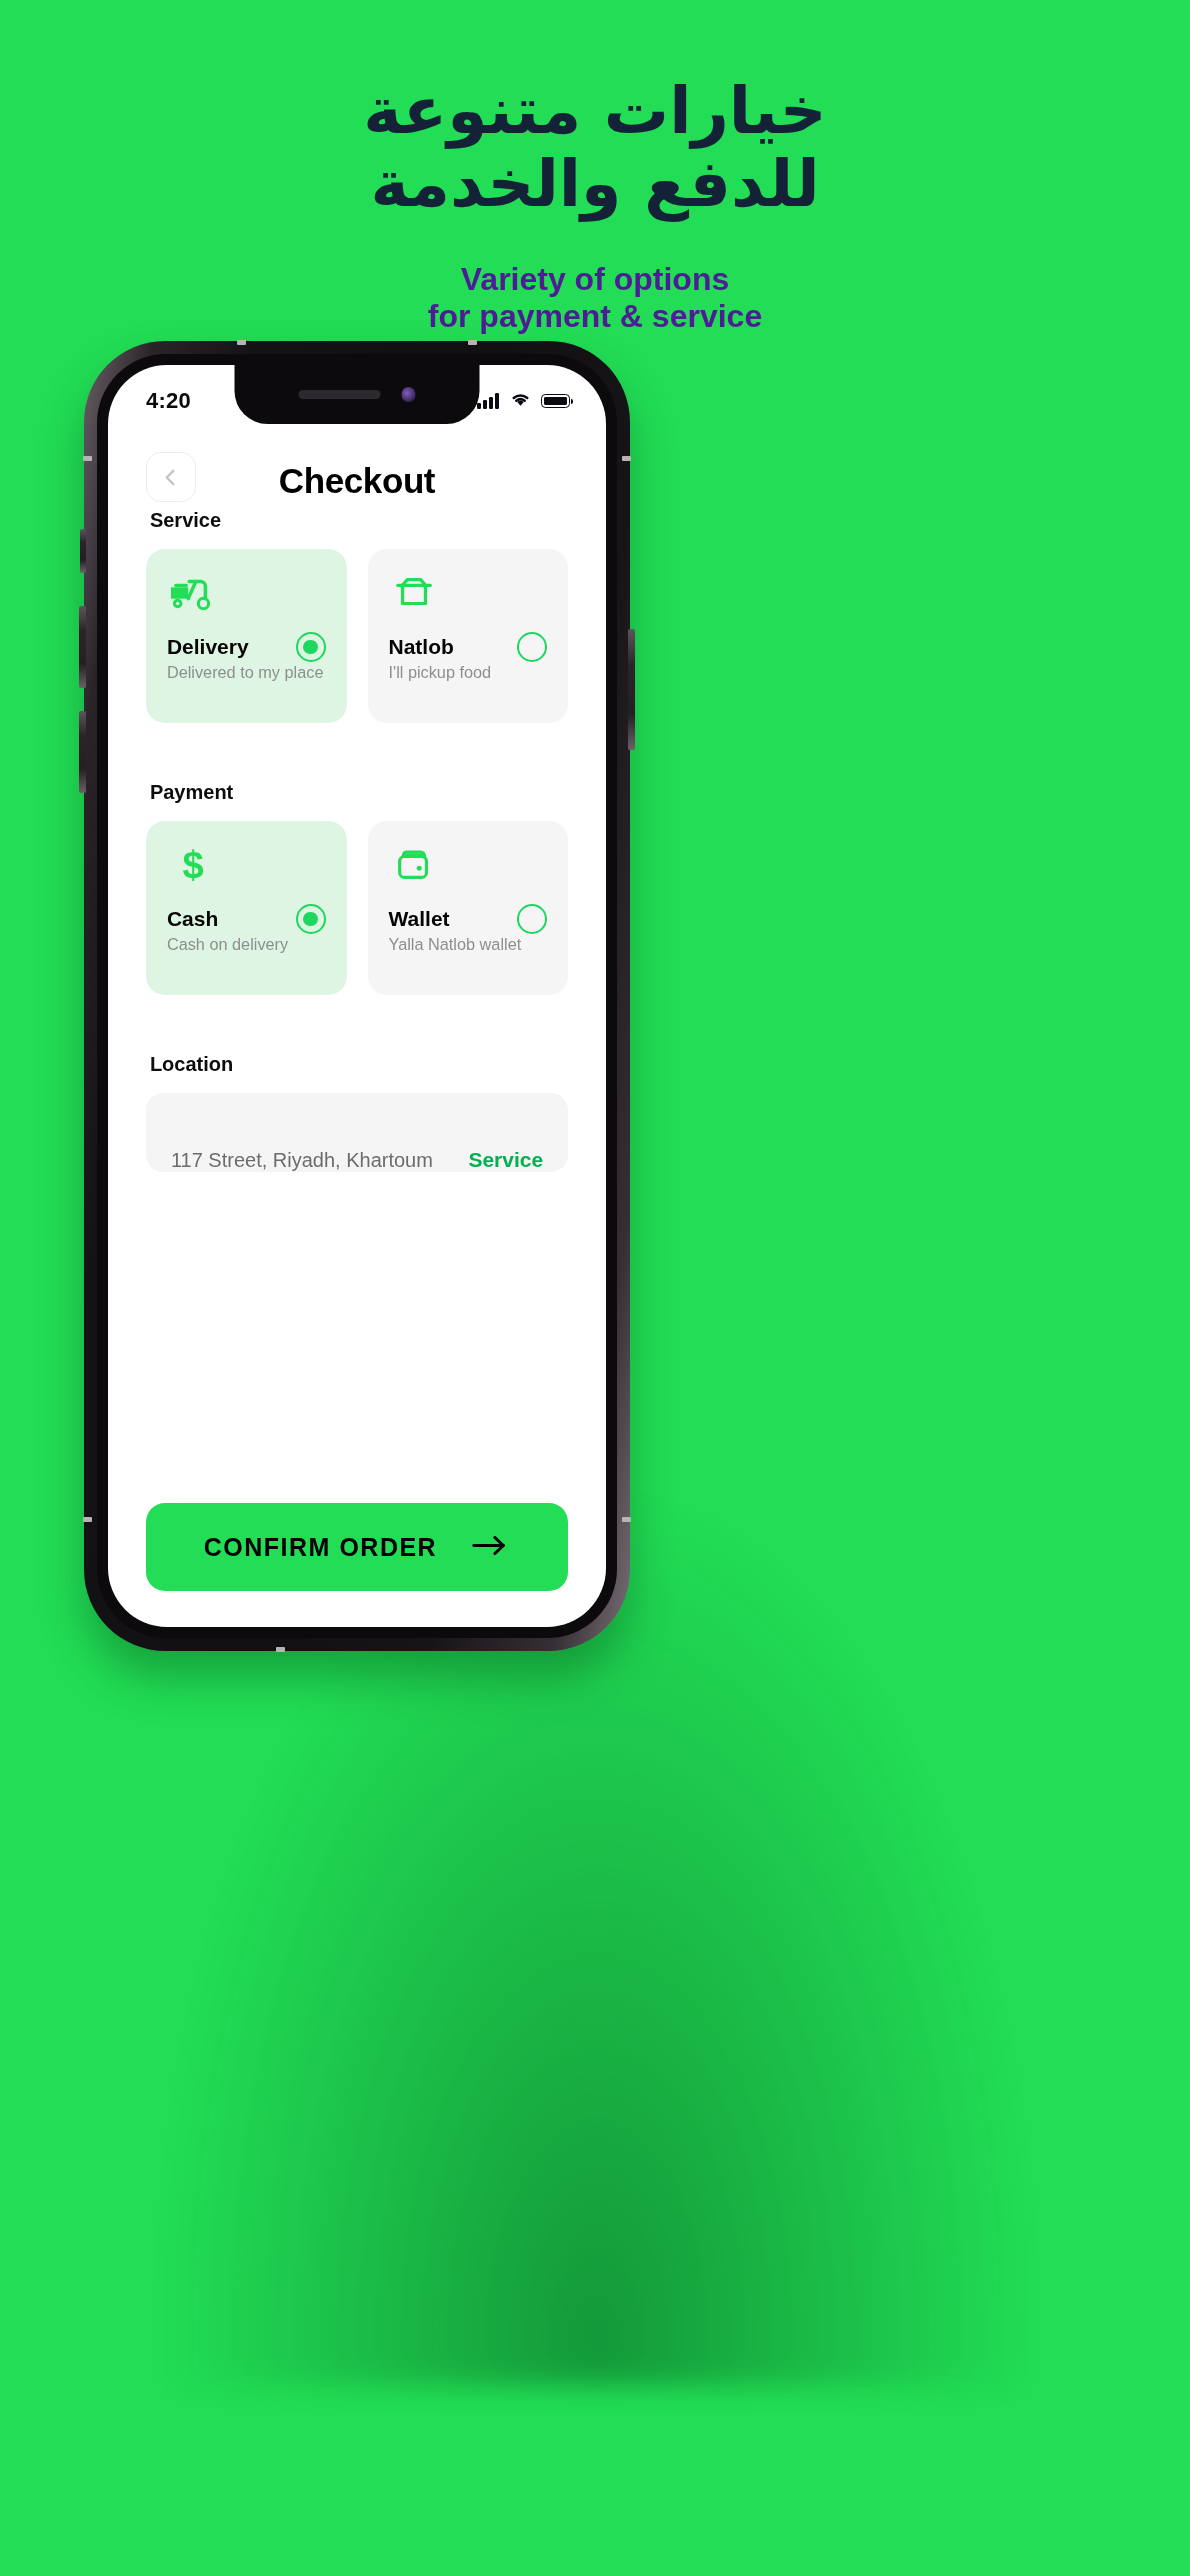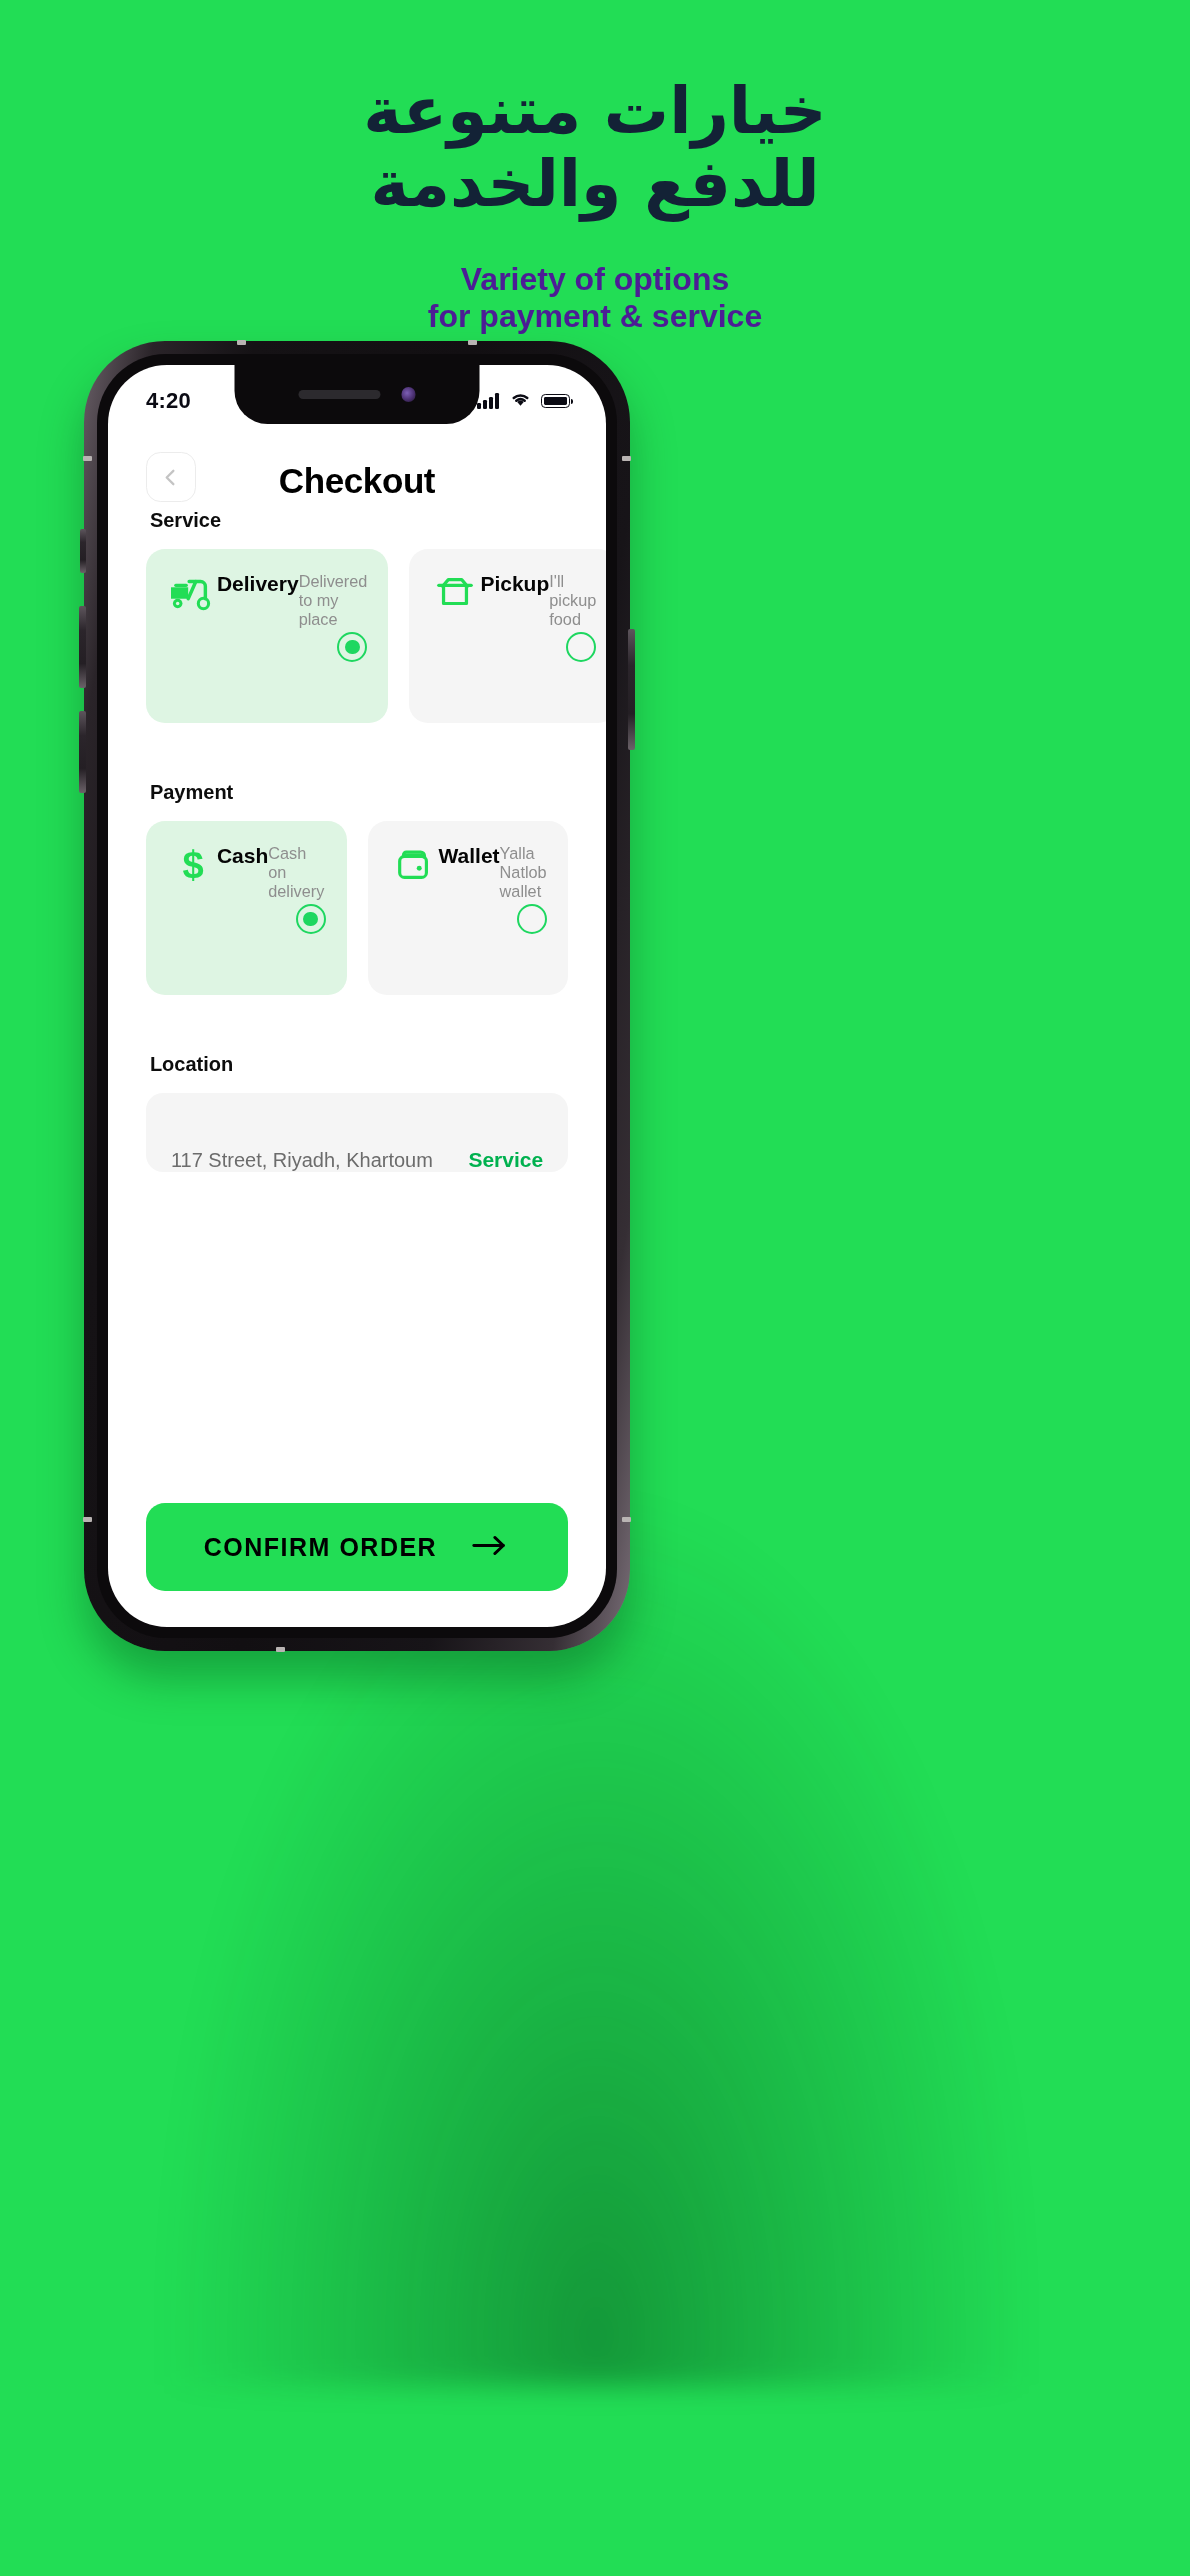--- a/index.html
+++ b/index.html
@@ -227,20 +227,21 @@
   }
 
   .opt-card {
     flex: 1;
     border-radius: 19px;
     background: #f5f5f5;
     padding: 23px 21px 21px 21px;
     position: relative;
     min-height: 174px;
     display: flex;
+    flex-direction: column;
   }
   .opt-card.selected { background: #def5e3; }
 
   .opt-icon { height: 50px; margin-bottom: 13.4px; }
   .opt-icon svg { display:block; }
 
   .opt-title {
     font-size: 21px;
     font-weight: bold;
     color: #050505;
@@ -412,21 +413,21 @@
           </div>
 
           <div class="opt-card">
             <div class="opt-icon">
               <svg width="50" height="42" viewBox="0 0 52 44">
                 <path d="M13 15 L19 8 h14 l6 7" stroke="#22dd55" stroke-width="3.4" fill="none" stroke-linejoin="round" stroke-linecap="round"></path>
                 <path d="M9 14 h34" stroke="#22dd55" stroke-width="3.4" fill="none" stroke-linecap="round"></path>
                 <path d="M14 15 v18 h24 v-18" stroke="#22dd55" stroke-width="3.4" fill="none" stroke-linejoin="round" stroke-linecap="round"></path>
               </svg>
             </div>
-            <div class="opt-title">Pickup</div>
+            <div class="opt-title">Natlob</div>
             <div class="opt-sub">I'll pickup food</div>
             <div class="radio">
                 <i></i>
               </div>
           </div>
 
         </div>
 
         <div class="spacer-56"></div>
 

